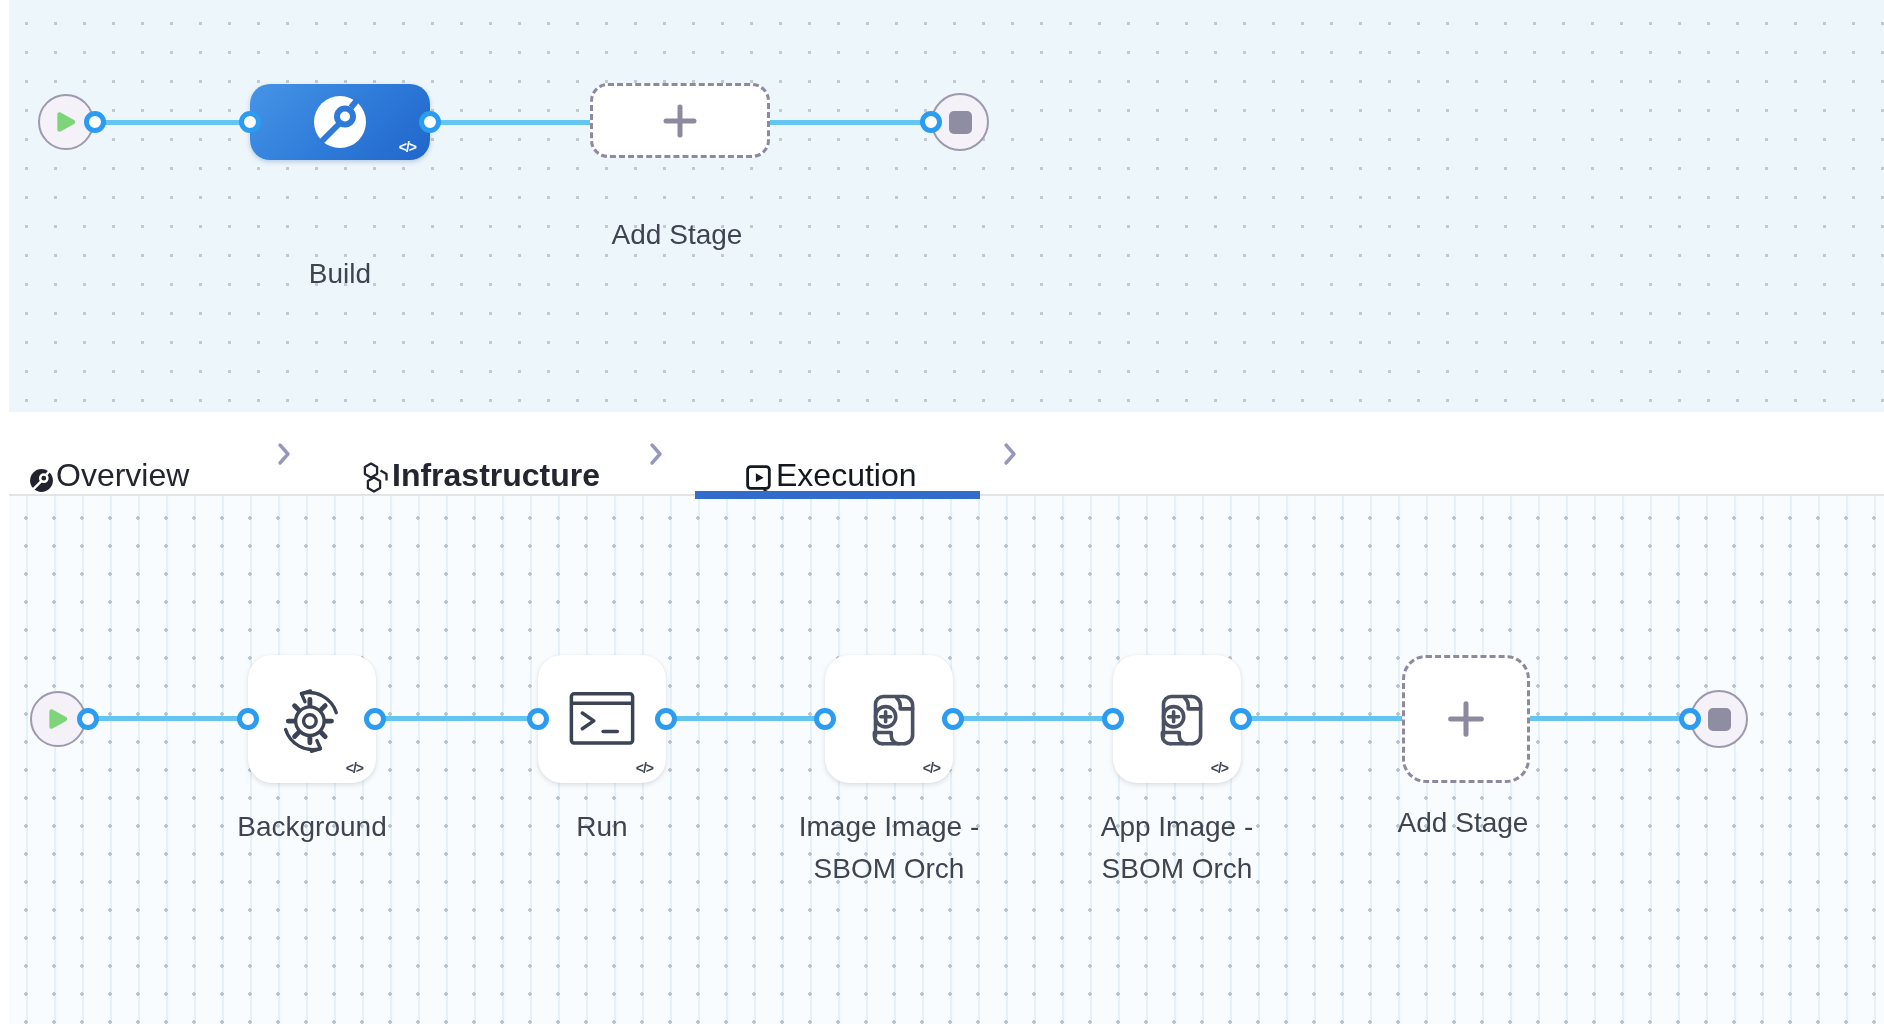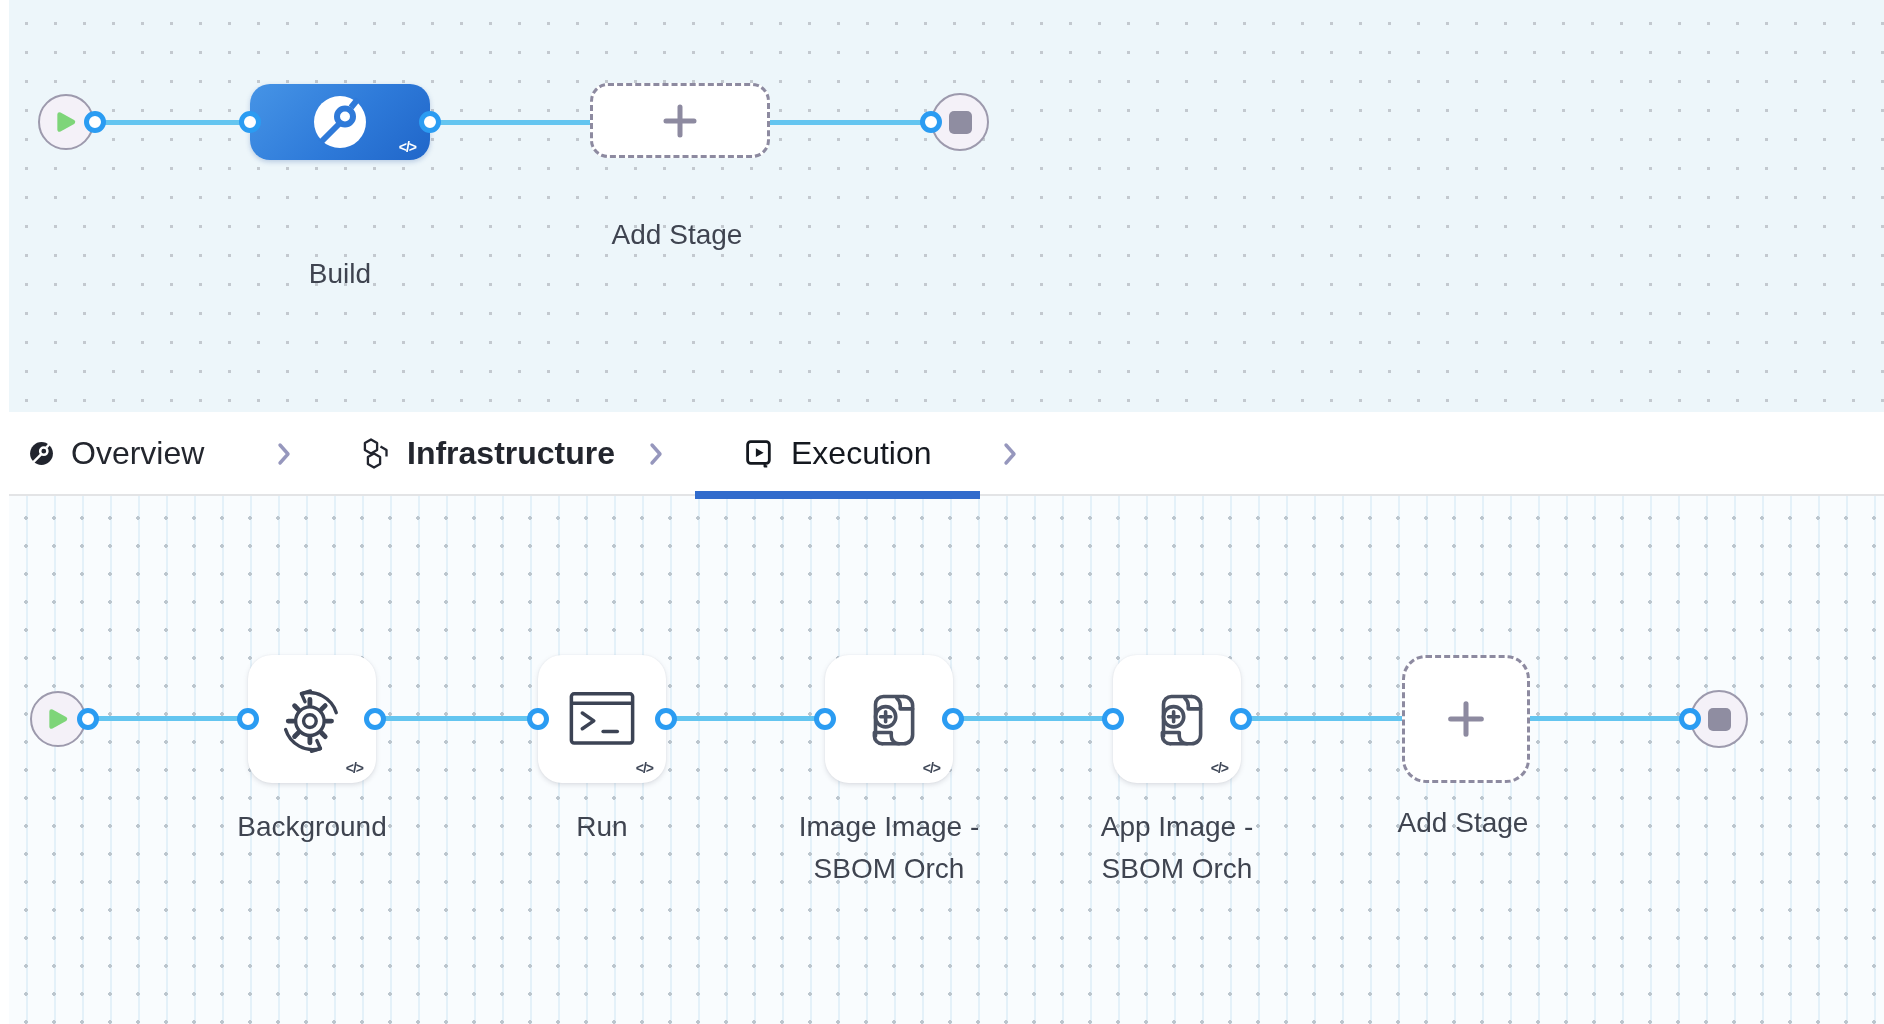--- a/index.html
+++ b/index.html
@@ -47,21 +47,21 @@
     display:flex;align-items:center;justify-content:center;cursor:pointer;
   }
   .code-glyph{position:absolute;right:13px;bottom:7px;font-size:14px;font-weight:700;letter-spacing:-1px;color:#3e4656;}
   .code-glyph.on-blue{color:#fff;right:14px;bottom:5px;}
 
   .node-label{position:absolute;text-align:center;font-size:28px;line-height:42px;color:#3f4450;z-index:2;}
   .plus-icon{color:#8d8aa0;}
 
   
   .tabbar{position:absolute;left:0;top:412px;width:1884px;height:82px;background:#fff;border-bottom:2px solid #e3e4e6;z-index:5;overflow:visible;}
-  .tab{position:absolute;top:0;height:82px;display:flex;align-items:center;gap:16px;font-size:32px;color:#23262e;cursor:pointer;white-space:nowrap;}
+  .tab{position:absolute;top:0;height:82px;display:flex;align-items:flex-end;gap:1px;font-size:32px;color:#23262e;cursor:pointer;white-space:nowrap;}
   .tab.active{font-weight:400;color:#14181f;}
   .tab-chevron{position:absolute;top:28px;}
   .tab-underline{position:absolute;top:79px;height:8px;background:#316bcc;z-index:7;}
 </style>
 </head>
 <body>
 
 <div class="screen">
 
   <div class="canvas top">

